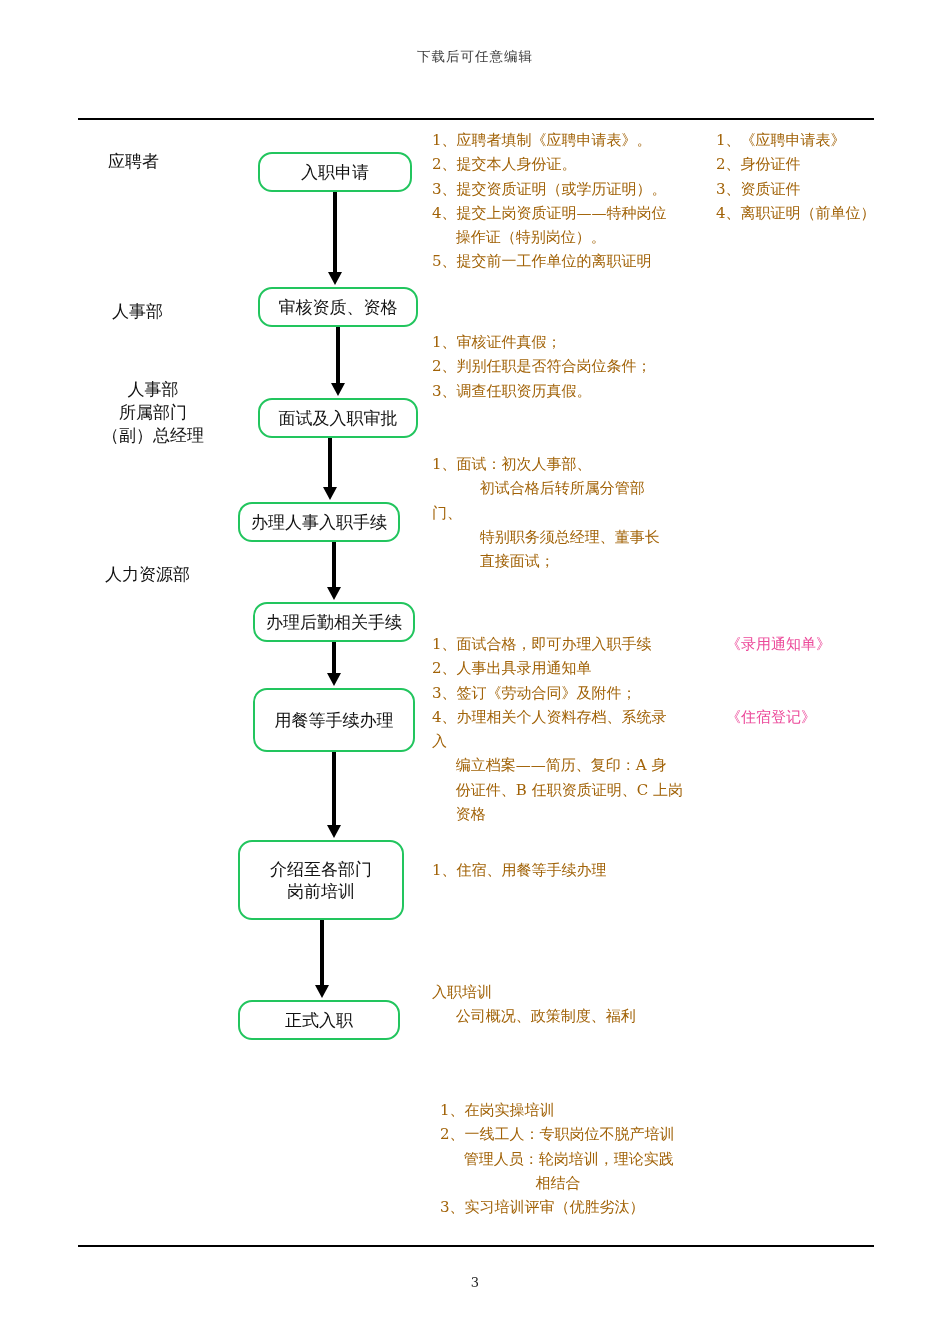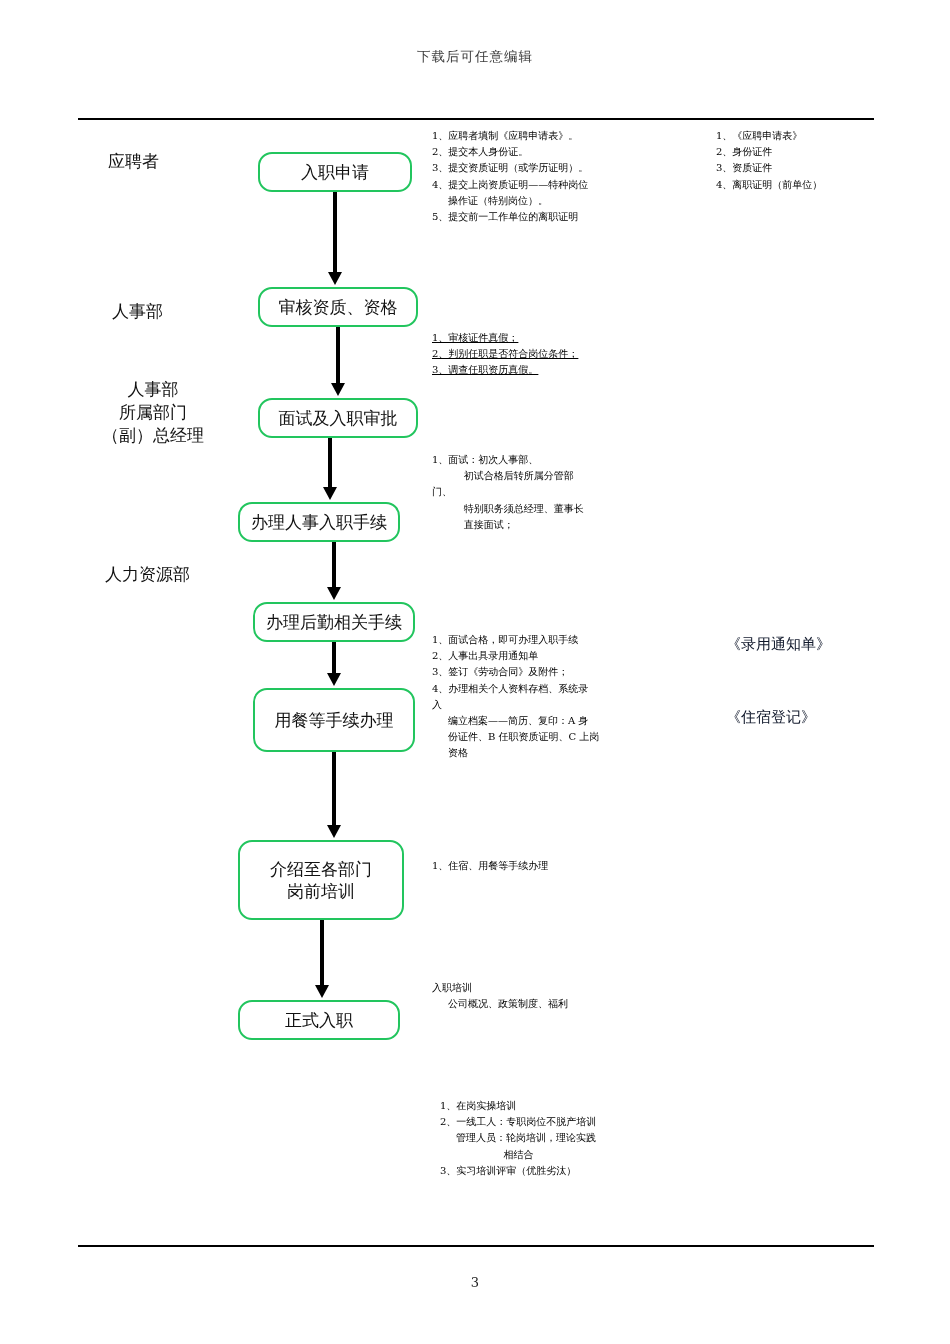--- a/index.html
+++ b/index.html
@@ -106,31 +106,31 @@
     width: 0;
     height: 0;
     border-left: 7px solid transparent;
     border-right: 7px solid transparent;
     border-top: 13px solid #000000;
   }
 
   
   .note {
     position: absolute;
-    font-size: 10px;
-    line-height: 1.62;
-    color: #000000;
-    white-space: pre-wrap;
-  }
-
-  .note-doc {
-    position: absolute;
     font-size: 15px;
     line-height: 1.62;
-    color: #0f172a;
+    color: #a16207;
+    white-space: pre-wrap;
+  }
+
+  .note-doc {
+    position: absolute;
+    font-size: 15px;
+    line-height: 1.62;
+    color: #ec4899;
     white-space: pre-wrap;
   }
 </style>
 </head>
 <body>
 
 <div class="page">
 
   <div class="doc-header">下载后可任意编辑</div>
 
@@ -203,21 +203,21 @@
 3、提交资质证明（或学历证明）。
 4、提交上岗资质证明——特种岗位
      操作证（特别岗位）。
 5、提交前一工作单位的离职证明</div>
 
   <div class="note" style="left:716px; top:128px; width:225px;">1、《应聘申请表》
 2、身份证件
 3、资质证件
 4、离职证明（前单位）</div>
 
-  <div class="note" style="left:432px; top:330px; width:290px;text-decoration:underline;">1、审核证件真假；
+  <div class="note" style="left:432px; top:330px; width:290px;">1、审核证件真假；
 2、判别任职是否符合岗位条件；
 3、调查任职资历真假。</div>
 
   <div class="note" style="left:432px; top:452px; width:300px;">1、面试：初次人事部、
           初试合格后转所属分管部
 门、
           特别职务须总经理、董事长
           直接面试；</div>
 
   <div class="note" style="left:432px; top:632px; width:300px;">1、面试合格，即可办理入职手续

